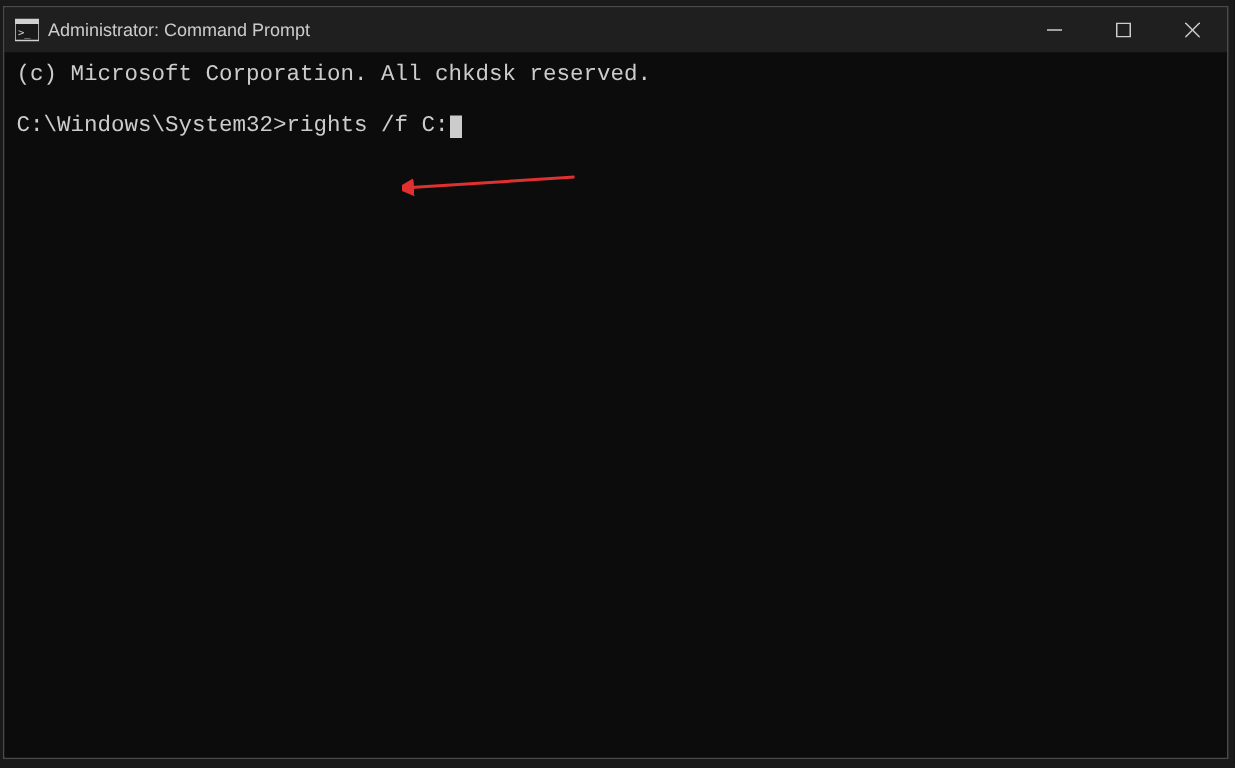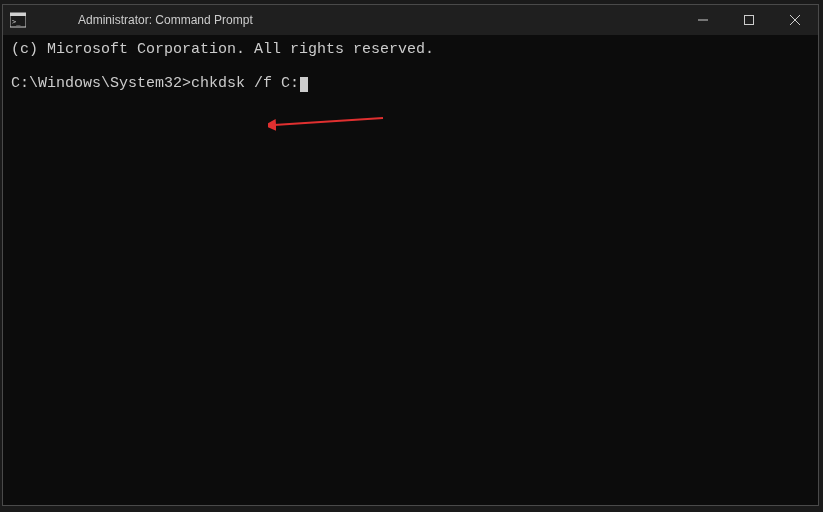--- a/index.html
+++ b/index.html
@@ -40,21 +40,20 @@
       margin-right: 6px;
     }
     .app-icon svg {
       width: 16px;
       height: 16px;
     }
     .title-text {
       color: #cccccc;
       font-size: 12px;
       font-weight: 400;
-      margin-left: 46px;
     }
     .window-controls {
       position: absolute;
       right: 0;
       top: 0;
       display: flex;
       height: 30px;
     }
     .win-btn {
       width: 46px;
@@ -123,23 +122,23 @@
       <div class="win-btn close">
         <svg width="10" height="10" viewBox="0 0 10 10">
             <line x1="0" y1="0" x2="10" y2="10" stroke="#cccccc" stroke-width="1"></line>
             <line x1="10" y1="0" x2="0" y2="10" stroke="#cccccc" stroke-width="1"></line>
           </svg>
       </div>
     </div>
   </div>
 
   <div class="terminal-body">
-    <div class="term-line">(c) Microsoft Corporation. All rights reserved.</div>
+    <div class="term-line">(c) Microsoft Corporation. All chkdsk reserved.</div>
     <div class="term-line blank"></div>
-    <div class="term-line"><span>C:\Windows\System32&gt;</span><span>chkdsk /f C:</span><span class="cursor"></span></div>
+    <div class="term-line"><span>C:\Windows\System32&gt;</span><span>rights /f C:</span><span class="cursor"></span></div>
 
     <svg class="annotation-arrow" width="120" height="20">
       <defs>
         <marker id="ah" markerWidth="8" markerHeight="8" refX="1" refY="3" orient="auto">
           <polygon points="0 0, 6 3, 0 6" fill="#e03030"></polygon>
         </marker>
       </defs>
       <line x1="115" y1="6" x2="6" y2="13" stroke="#e03030" stroke-width="2" marker-end="url(#ah)"></line>
     </svg>
   </div>

